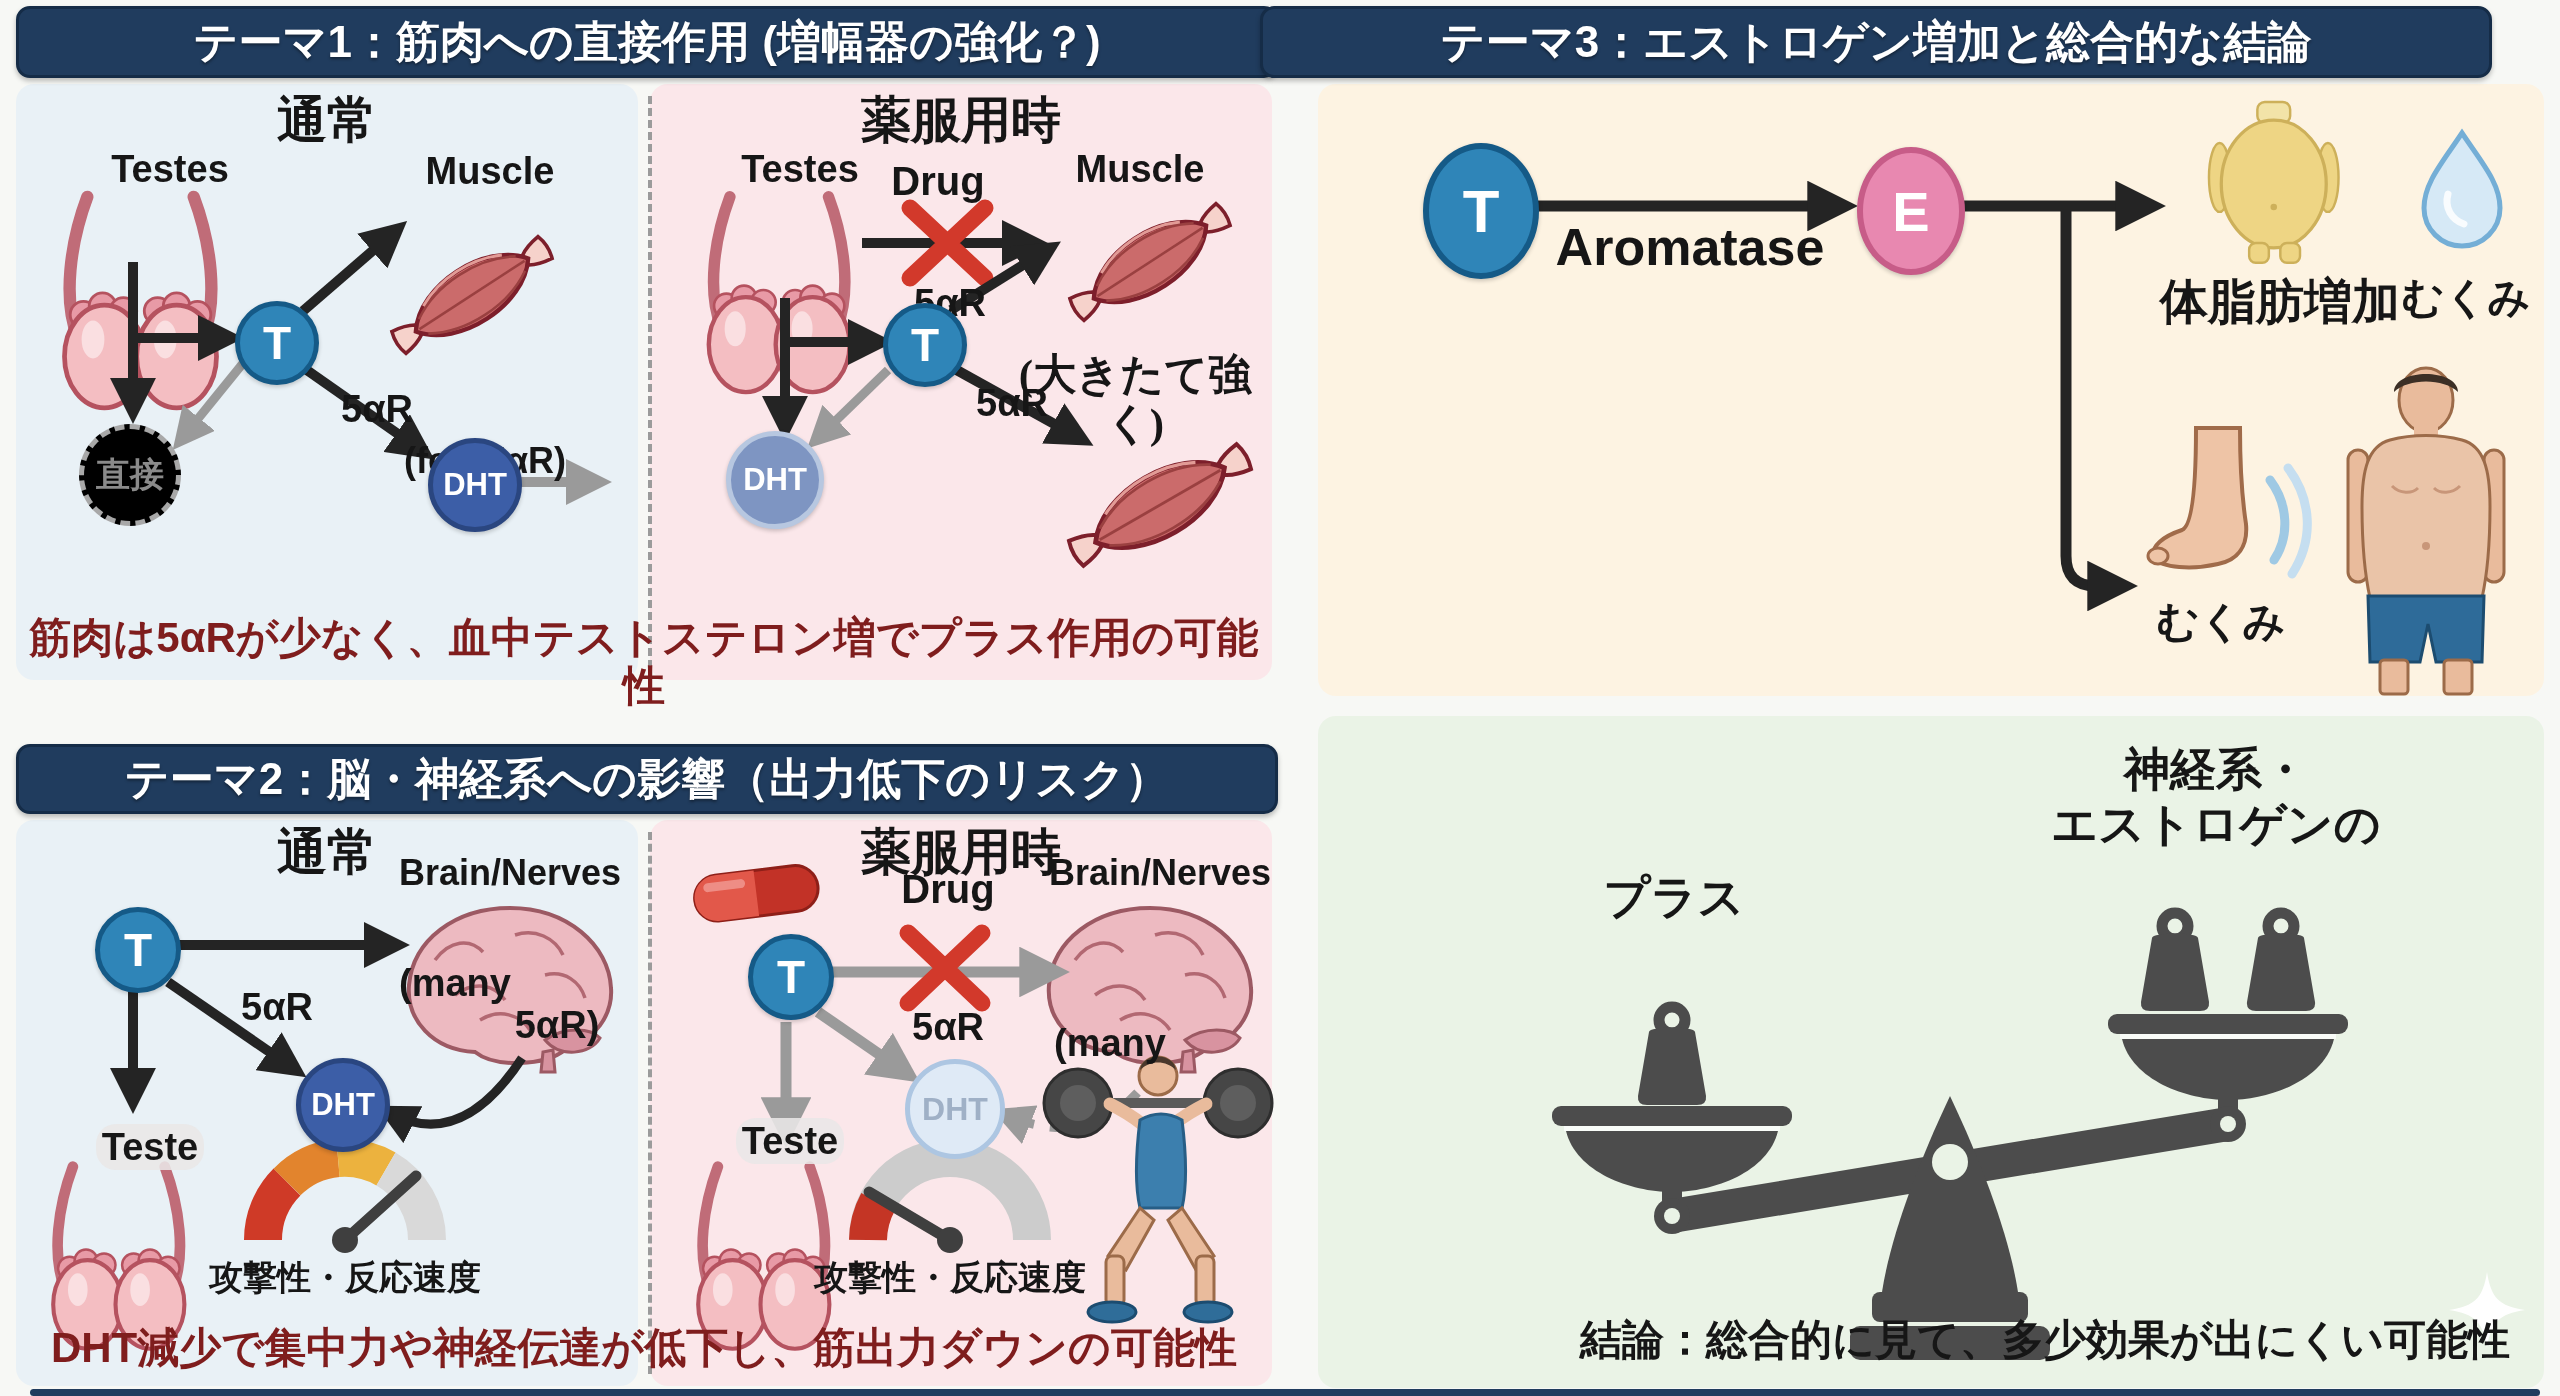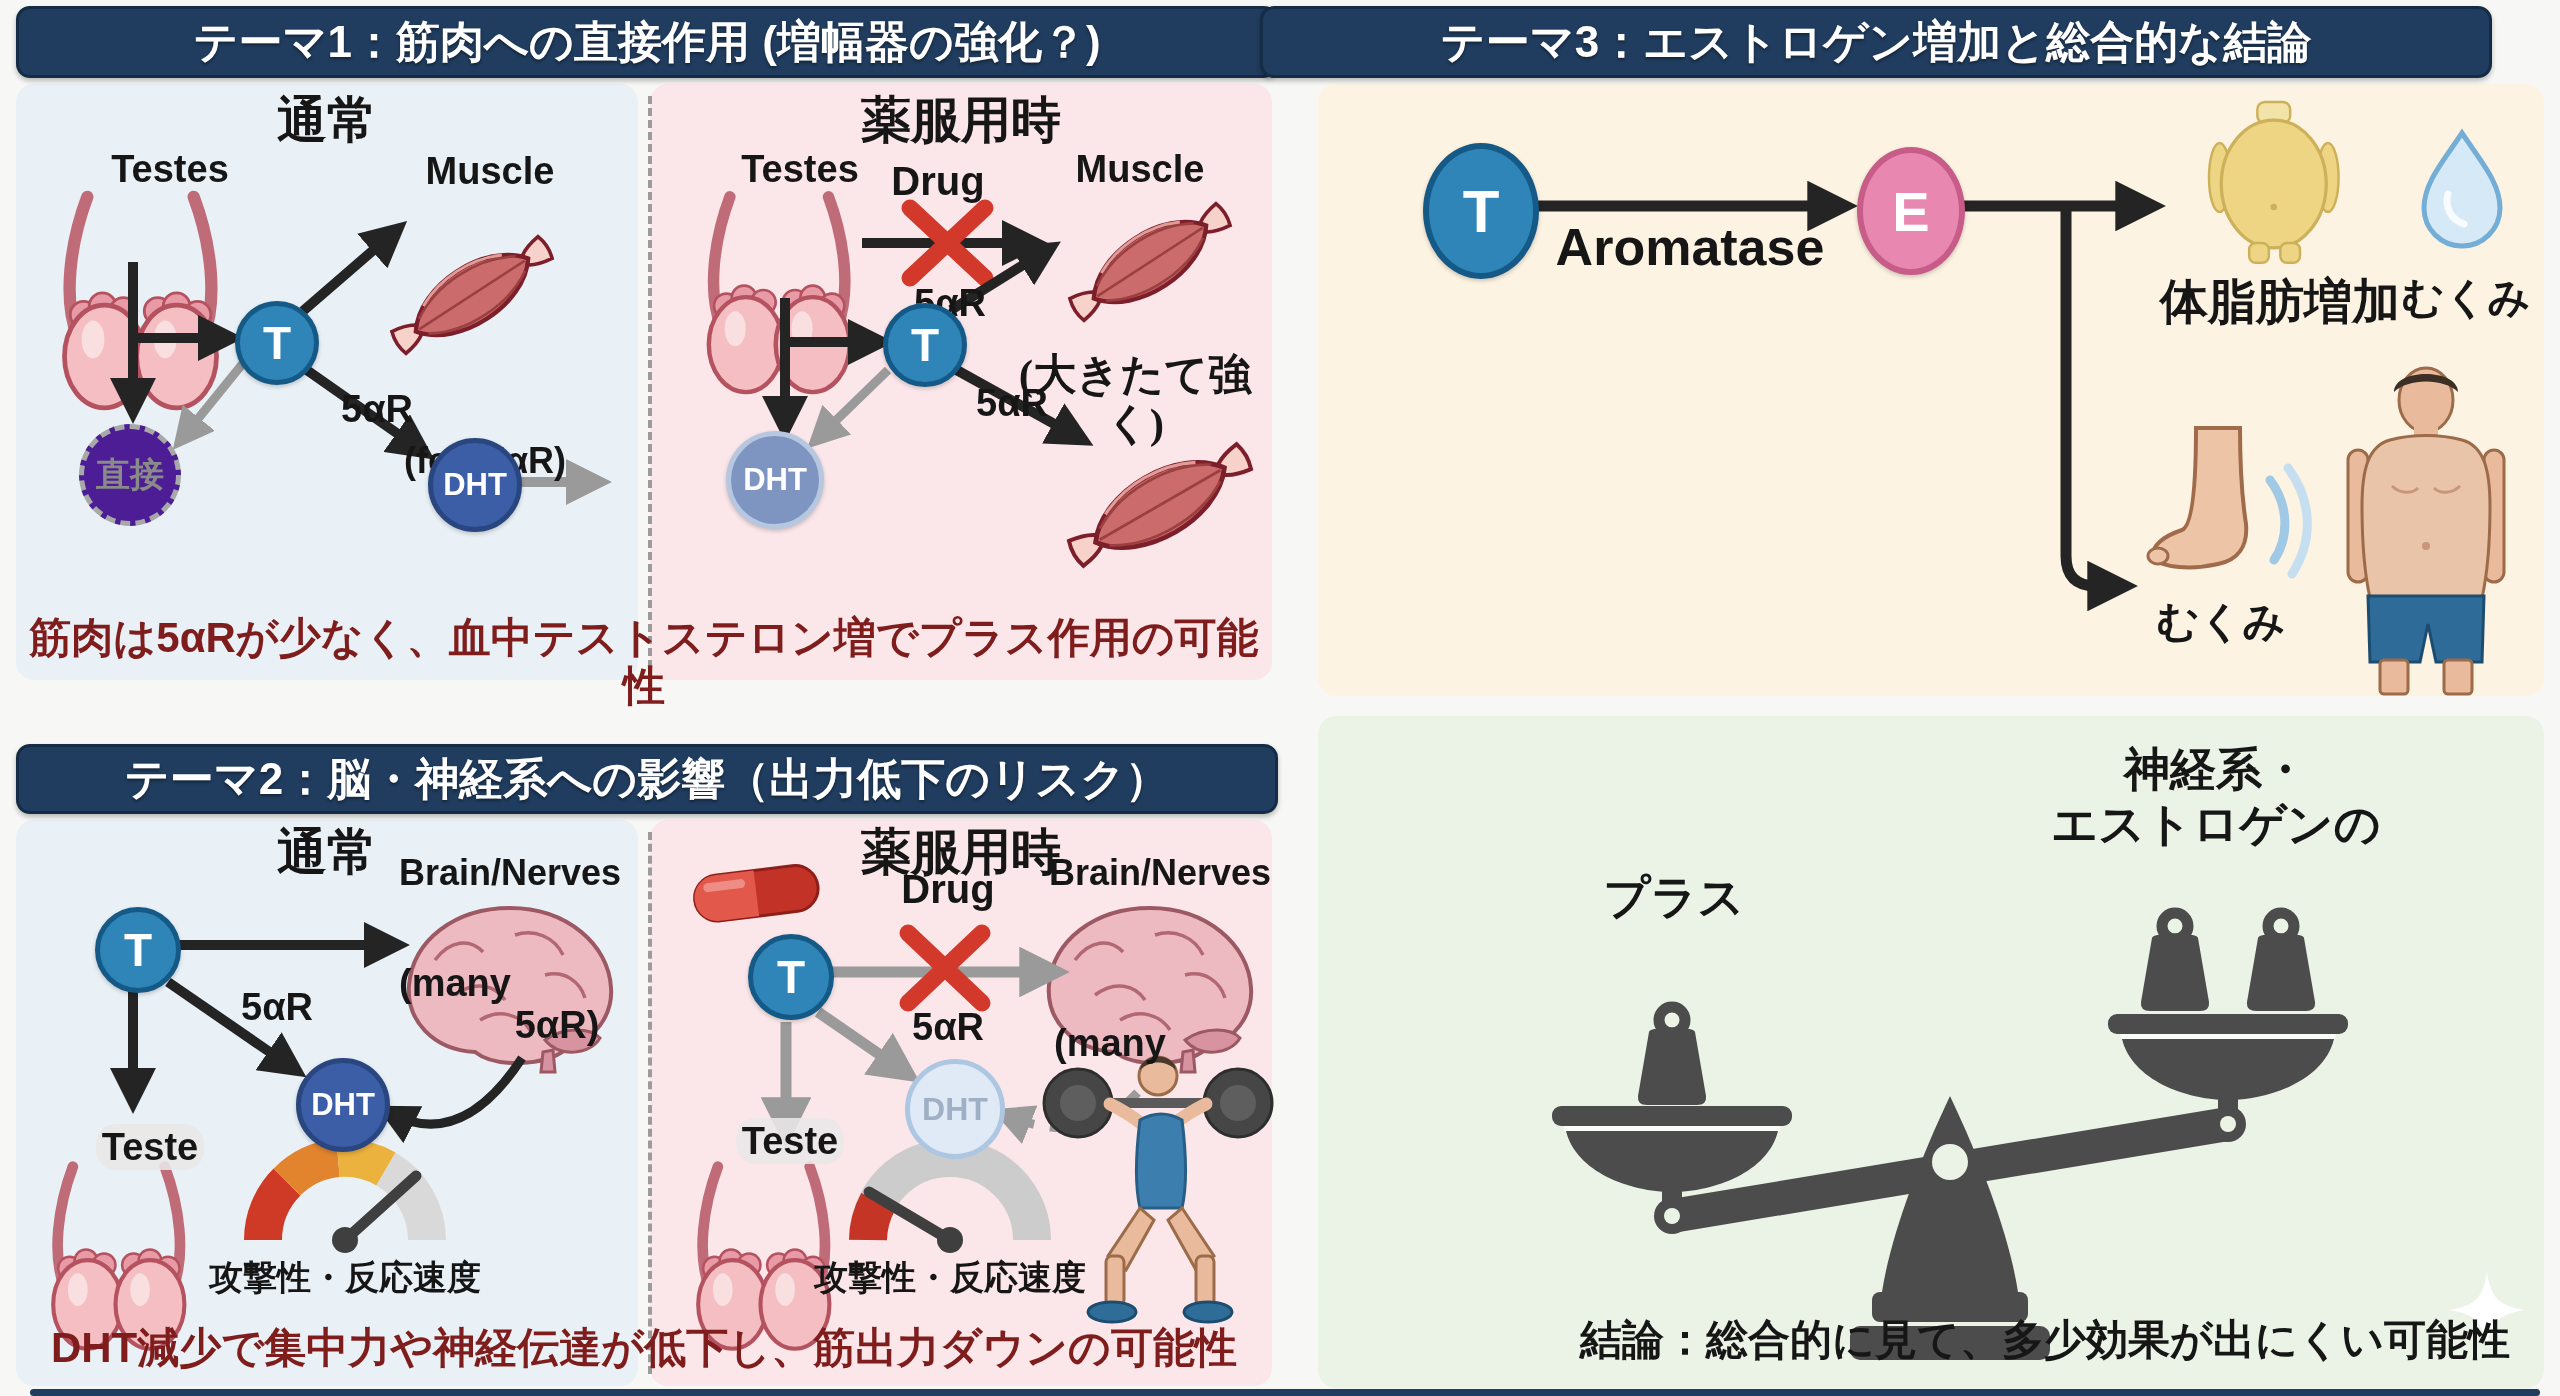--- a/index.html
+++ b/index.html
@@ -311,21 +311,21 @@
     <div>プラス</div>
   </div>
   <div class="lbl" style="left:2036px;top:742px;width:360px;font-size:46px;font-weight:900;line-height:1.2;">
     <div>神経系・</div>
     <div>エストロゲンの</div>
   </div>
   <div class="lbl" style="left:1318px;top:1316px;width:1454px;font-size:42px;font-weight:900;">結論：総合的に見て、多少効果が出にくい可能性</div>
 
   <div class="circ" style="left:235px;top:301px;width:74px;height:74px;background:var(--t_blue);border:5px solid var(--t_blue_border);font-size:46px;">T</div>
   <div class="circ" style="left:428px;top:438px;width:84px;height:84px;background:var(--dht_navy);border:5px solid var(--dht_navy_border);font-size:31px;">DHT</div>
-  <div class="circ" style="left:79px;top:424px;width:92px;height:92px;background:#4c1d95;border:5px dashed #a8a8a8;color:#8a8a8a;font-size:34px;box-shadow:none;">直接</div>
+  <div class="circ" style="left:79px;top:424px;width:92px;height:92px;background:#000000;border:5px dashed #a8a8a8;color:#8a8a8a;font-size:34px;box-shadow:none;">直接</div>
   <div class="circ" style="left:883px;top:303px;width:74px;height:74px;background:var(--t_blue);border:5px solid var(--t_blue_border);font-size:46px;">T</div>
   <div class="circ" style="left:726px;top:431px;width:88px;height:88px;background:var(--dht_faded);border:5px solid var(--dht_faded_border);font-size:31px;">DHT</div>
   <div class="circ" style="left:95px;top:907px;width:76px;height:76px;background:var(--t_blue);border:5px solid var(--t_blue_border);font-size:46px;">T</div>
   <div class="circ" style="left:296px;top:1058px;width:84px;height:84px;background:var(--dht_navy);border:5px solid var(--dht_navy_border);font-size:31px;">DHT</div>
   <div class="circ" style="left:748px;top:934px;width:76px;height:76px;background:var(--t_blue);border:5px solid var(--t_blue_border);font-size:46px;">T</div>
   <div class="circ" style="left:905px;top:1059px;width:90px;height:90px;background:var(--dht_ghost);border:5px solid var(--dht_ghost_border);color:#9fb0c6;font-size:32px;box-shadow:none;">DHT</div>
   <div class="circ" style="left:1423px;top:143px;width:104px;height:124px;background:var(--t_blue);border:6px solid var(--t_blue_border);font-size:60px;">T</div>
   <div class="circ" style="left:1857px;top:147px;width:96px;height:116px;background:var(--e_pink);border:6px solid var(--e_pink_border);font-size:56px;">E</div>
 
 </div>

